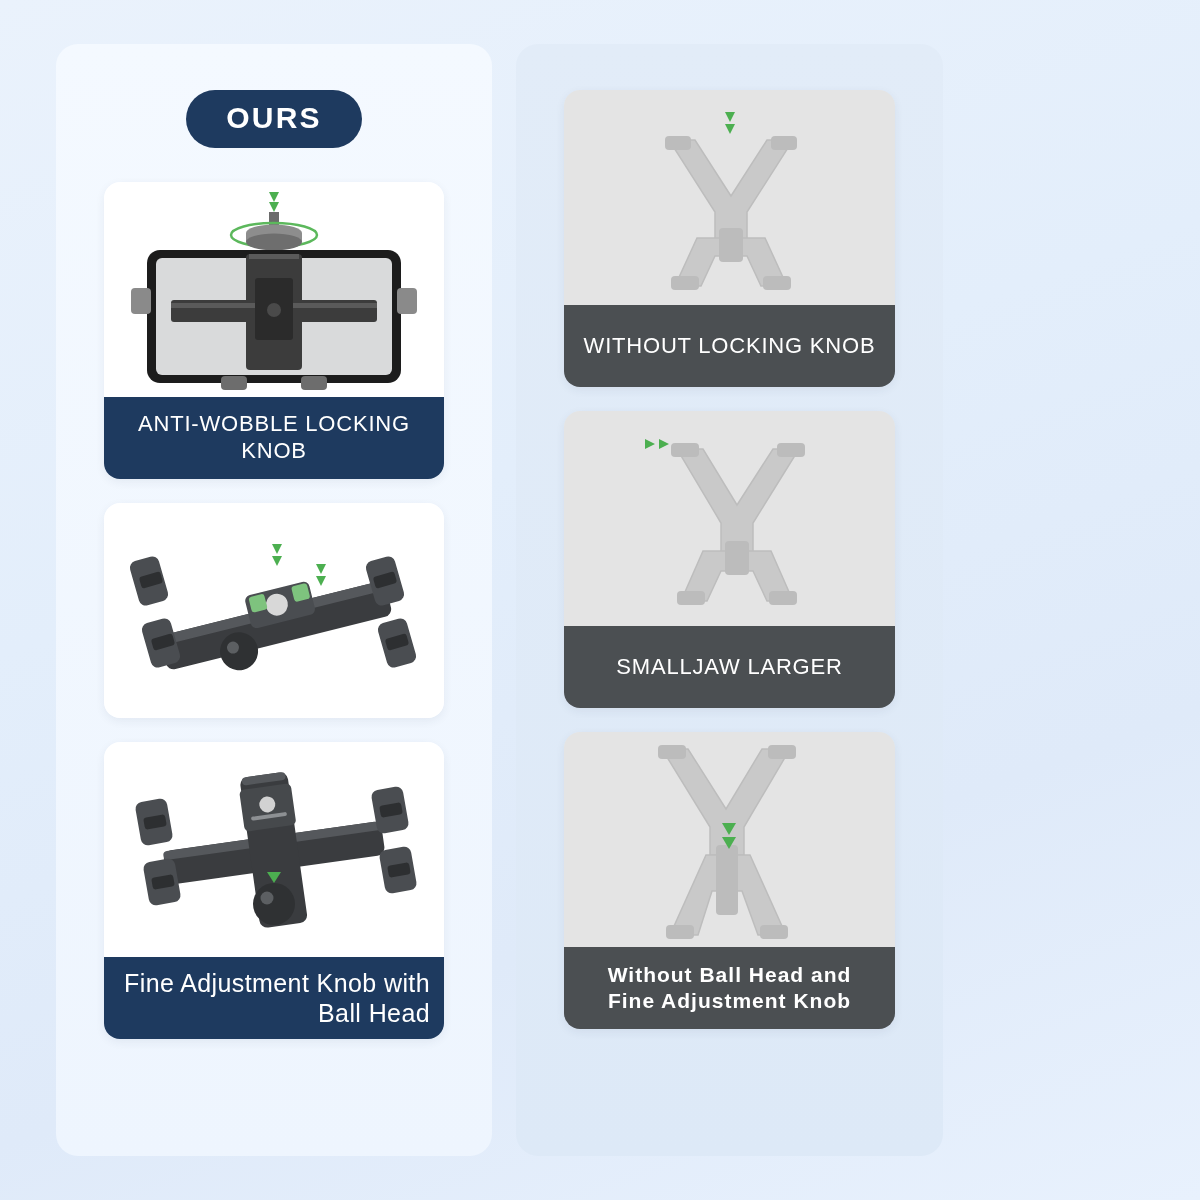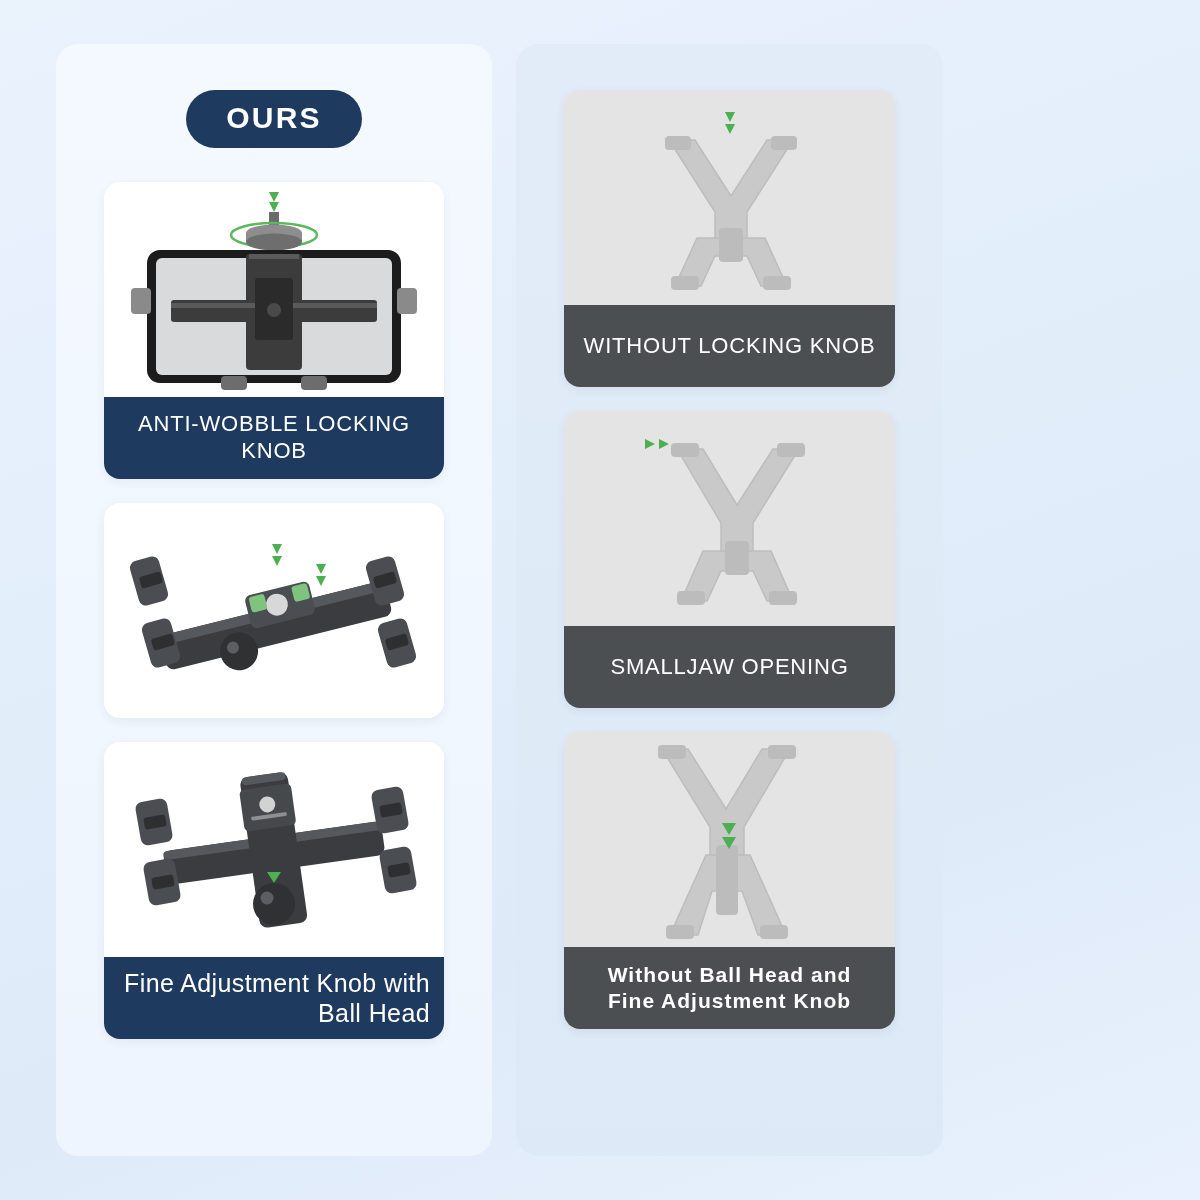--- a/index.html
+++ b/index.html
@@ -285,21 +285,21 @@
               <g fill="#bcbcbc">
                 <rect x="46" y="22" width="28" height="14" rx="4"></rect>
                 <rect x="152" y="22" width="28" height="14" rx="4"></rect>
                 <rect x="52" y="170" width="28" height="14" rx="4"></rect>
                 <rect x="144" y="170" width="28" height="14" rx="4"></rect>
                 <rect x="100" y="120" width="24" height="34" rx="4"></rect>
               </g>
             </svg>
           </div>
         </div>
-        <div class="caption">SMALLJAW OPENING</div>
+        <div class="caption">SMALLJAW LARGER</div>
       </div>
 
       <div class="card">
         <div class="media">
           <div class="gfx">
             <svg width="180" height="210" viewBox="0 0 180 210">
               <g fill="#c9c9c9" stroke="#bdbdbd" stroke-width="1.5">
                 <path d="M22 14 L48 14 L86 74 L122 14 L150 14 L104 92 L104 120 L70 120 L70 92 Z"></path>
                 <path d="M66 120 L110 120 L146 200 L118 200 L102 156 L72 156 L58 200 L30 200 Z"></path>
               </g>

